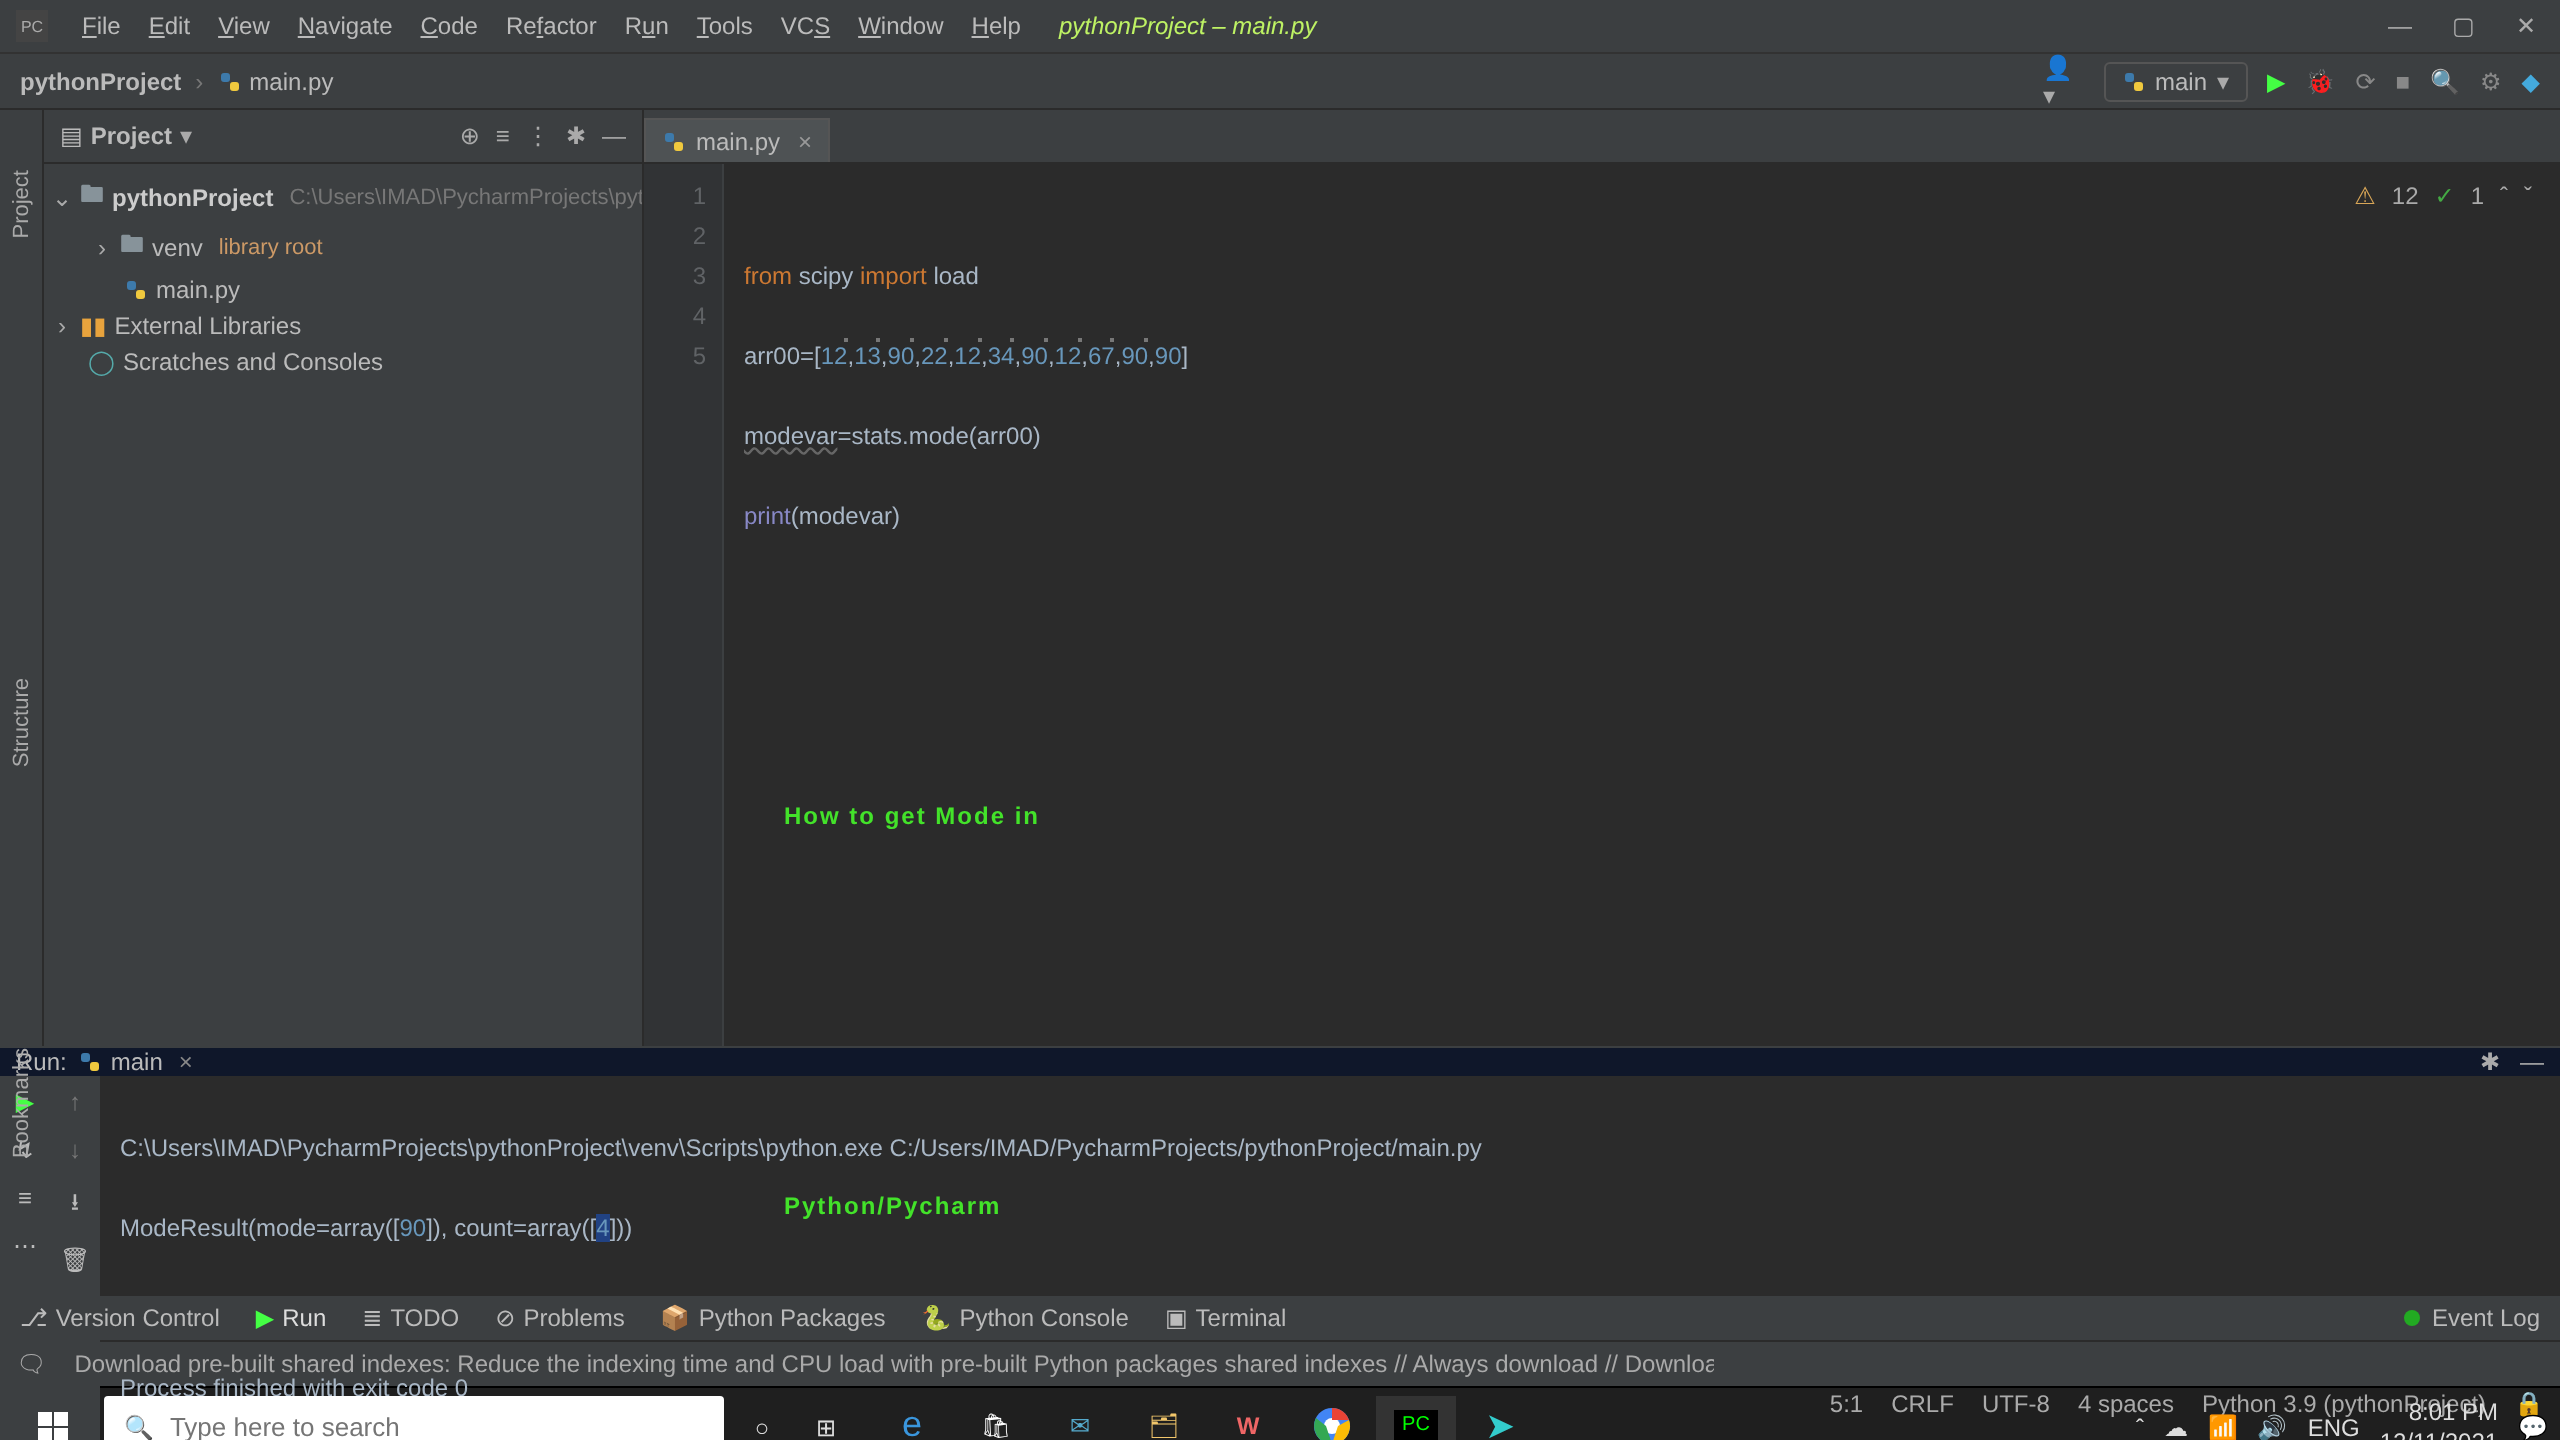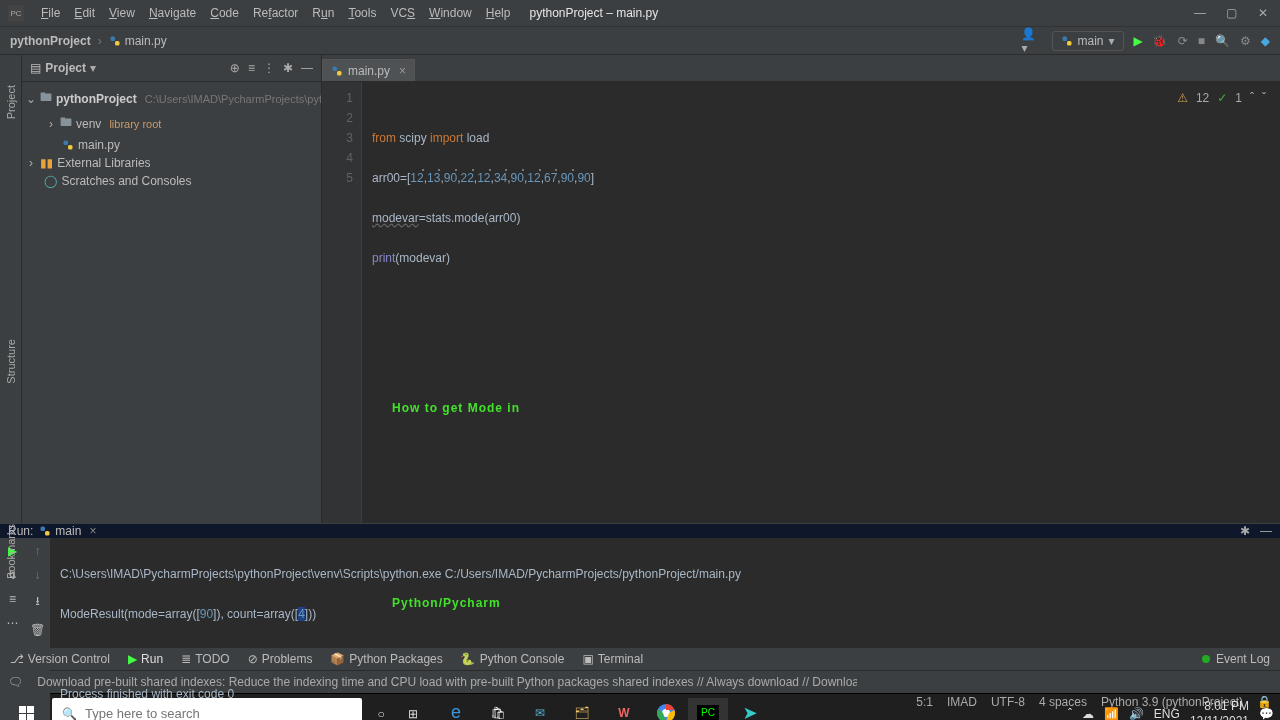--- a/index.html
+++ b/index.html
@@ -1,21 +1,21 @@
 <!DOCTYPE html>
 <html><head>
 <meta charset="utf-8">
 <style>
 *{margin:0;padding:0;box-sizing:border-box;font-family:"Segoe UI",Arial,sans-serif;font-size:12px;}
 body{width:1280px;height:720px;background:#2b2b2b;color:#bbb;overflow:hidden;position:relative;}
 .titlebar{height:27px;background:#3c3f41;display:flex;align-items:center;padding:0 8px;border-bottom:1px solid #323232;}
 .app-icon{width:16px;height:16px;background:#444;margin-right:10px;display:flex;align-items:center;justify-content:center;font-size:8px;color:#aaa;}
 .menu-item{padding:0 7px;cursor:pointer;font-size:12px;}
 .menu-item u{text-decoration:underline;}
-.win-title{margin-left:12px;color:#e5e5e5;}
+.win-title{margin-left:12px;color:#bef264;font-style:italic;}
 .win-controls{margin-left:auto;display:flex;gap:18px;}
 .win-btn{width:14px;height:14px;cursor:pointer;color:#aaa;}
 .navbar{height:28px;background:#3c3f41;display:flex;align-items:center;padding:0 10px;border-bottom:1px solid #2b2b2b;}
 .crumb{display:flex;align-items:center;gap:4px;font-size:12px;}
 .crumb-sep{margin:0 3px;color:#777;}
 .py-icon-mini{width:12px;height:12px;display:inline-block;}
 .nav-right{margin-left:auto;display:flex;align-items:center;gap:10px;}
 .user-ico{width:20px;color:#aaa;}
 .run-conf{background:#3c3f41;border:1px solid #555;border-radius:3px;padding:2px 8px;display:flex;align-items:center;gap:5px;}
 .play-btn{color:#4f4;cursor:pointer;}
@@ -310,21 +310,21 @@
       <span class="event-dot"></span>
       <span>Event Log</span>
     </div>
 </div>
 
 <div class="statusbar">
   <span>🗨</span>
   <span class="sb-msg">Download pre-built shared indexes: Reduce the indexing time and CPU load with pre-built Python packages shared indexes // Always download // Download once //… (today 5:43 PM)</span>
   <div class="sb-right">
     <span>5:1</span>
-    <span>IMAD</span>
+    <span>CRLF</span>
     <span>UTF-8</span>
     <span>4 spaces</span>
     <span>Python 3.9 (pythonProject)</span>
     <span class="lock-ico">🔒</span>
   </div>
 </div>
 
 <div class="taskbar">
   <div class="start-btn">
       <div class="win-logo">

